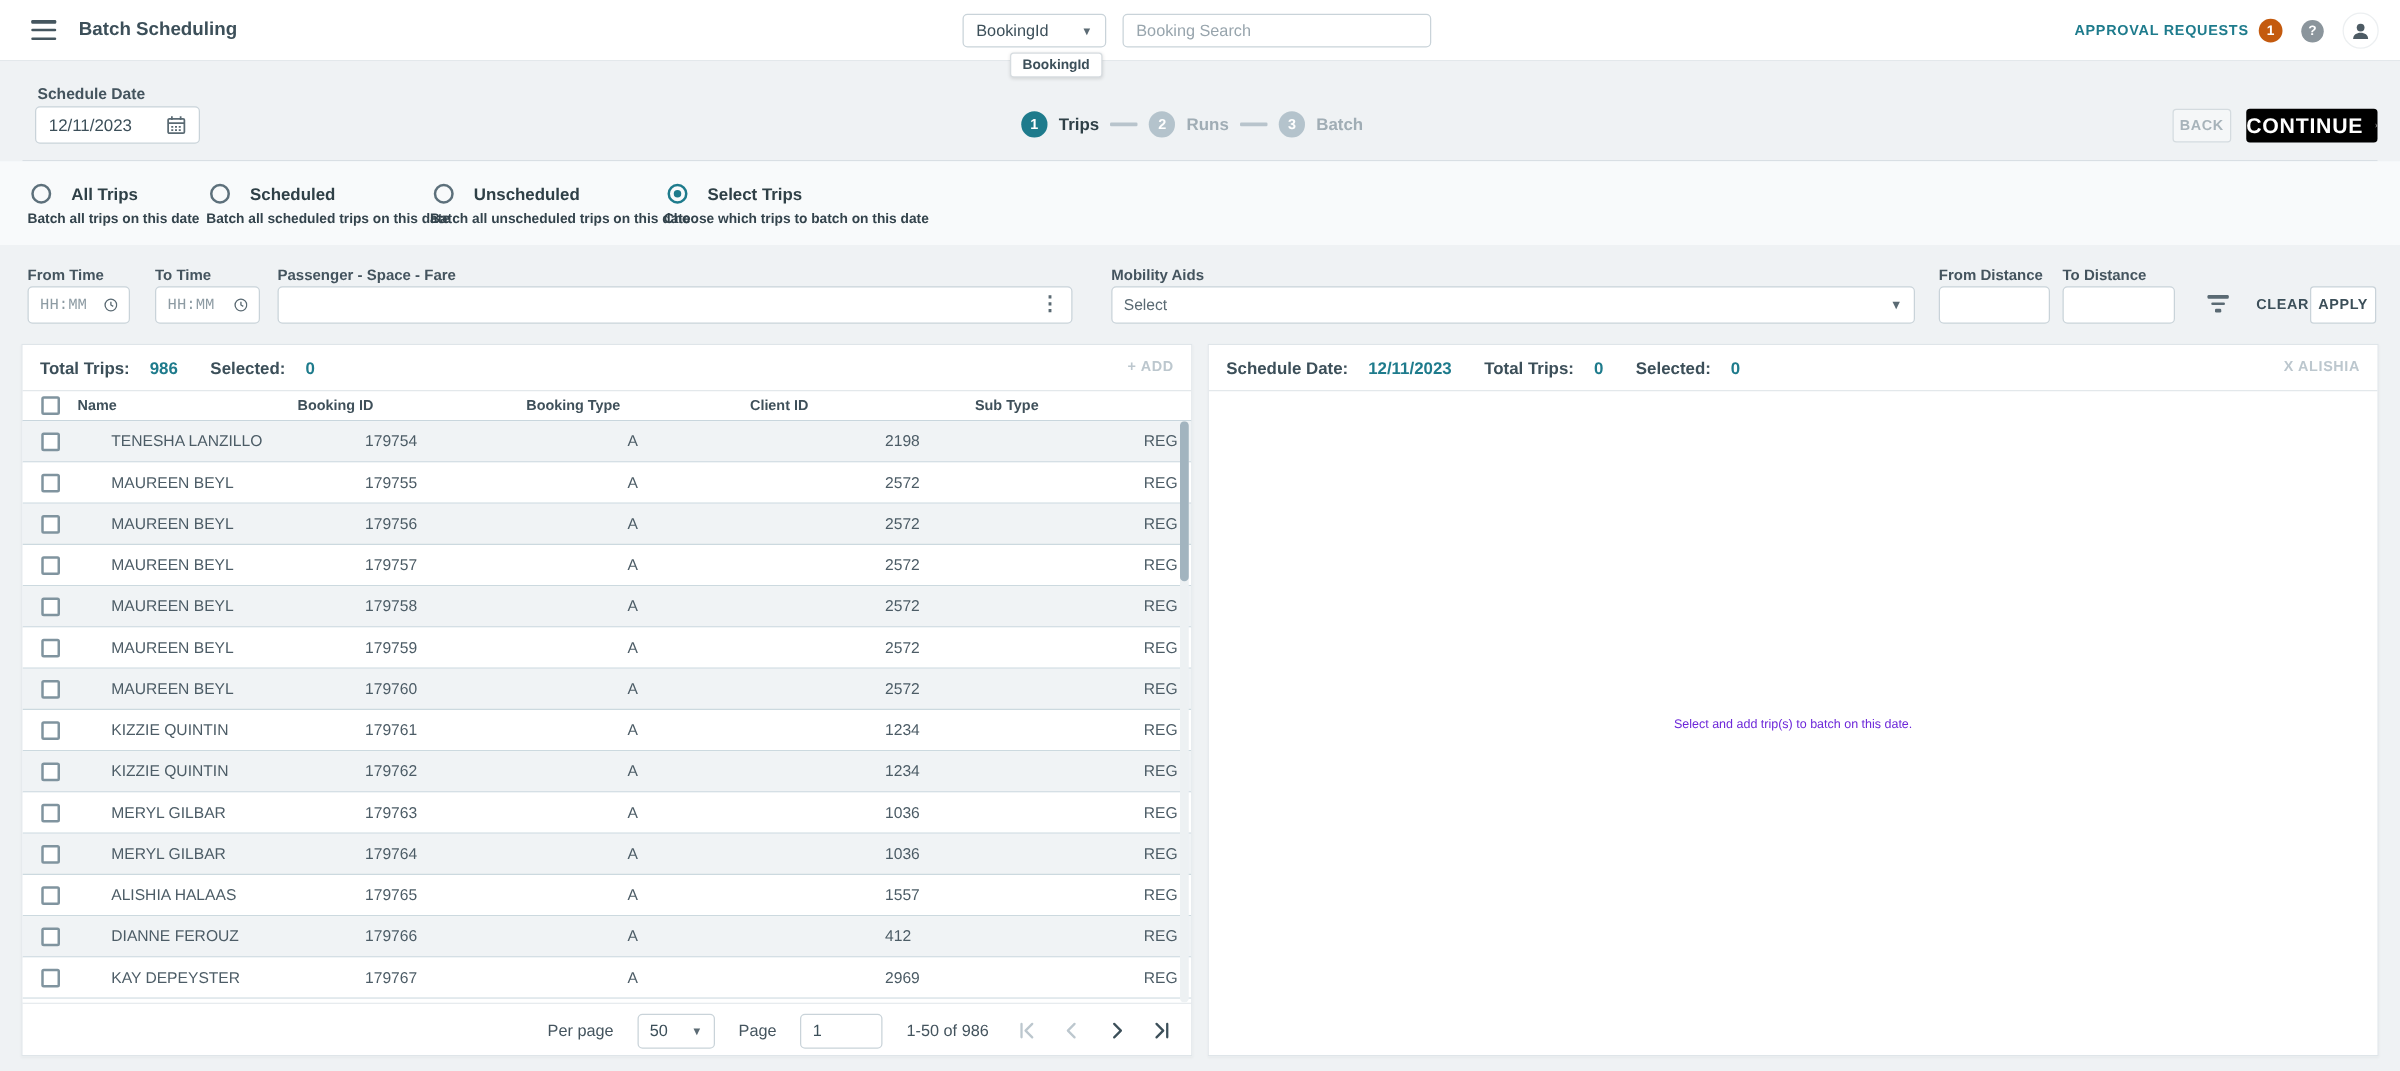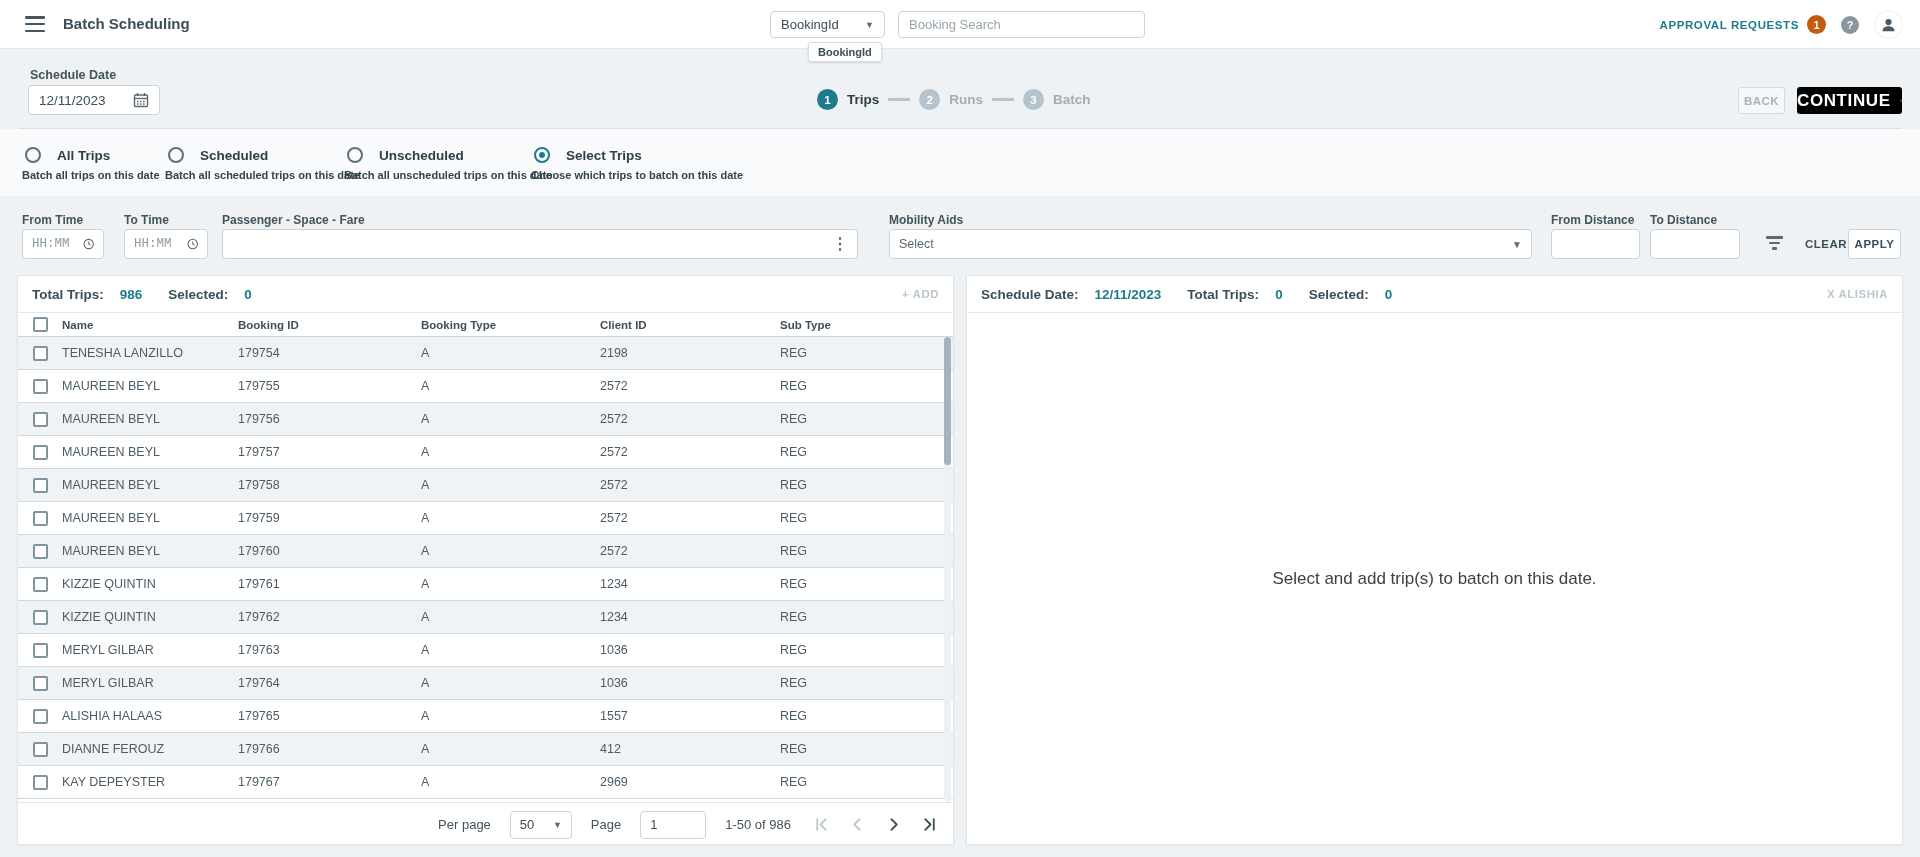--- a/index.html
+++ b/index.html
@@ -76,40 +76,40 @@
   .panel-right { left:966px; width:937px; }
   .panel-head { height:37px; display:flex; align-items:center; padding:0 14px; border-bottom:1px solid #e3e8eb; gap:26px; }
   .stat { display:flex; gap:16px; font-size:13.5px; font-weight:bold; color:#3c4f59; }
   .stat .v { color:#1e7b8c; }
   .link-disabled { margin-left:auto; font-size:11.5px; font-weight:bold; letter-spacing:.5px; color:#bcc7ce; cursor:default; background:none; border:none; font-family:"Liberation Sans",sans-serif; }
 
   
   .tgrid { display:grid; grid-template-columns:44px 176px 183px 179px 180px 1fr; align-items:center; }
   .thead { height:24px; font-size:11.5px; font-weight:bold; color:#3f505a; border-bottom:1px solid #c9d6dd; }
   .tbody { position:relative; height:465px; overflow:hidden; }
-  .trow { height:33px; font-size:12.5px; color:#4c5c66; border-bottom:1px solid #ccd9df; cursor:pointer; }
+  .trow { height:33px; font-size:12.5px; color:#4c5c66; border-bottom:1px solid #ccd9df; cursor:pointer;gap:27px; }
   .trow:nth-child(odd) { background:#f0f3f5; }
   .trow:nth-child(even) { background:#ffffff; }
   .trow.partial { background:#ffffff; }
   .cell-check { display:flex; justify-content:center; }
   .checkbox { width:15px; height:15px; border:2px solid #80949f; border-radius:2px; background:#fff; cursor:pointer; }
   .vscroll-track { position:absolute; right:2px; top:0; width:7px; height:100%; background:#edf1f3; border-radius:4px; }
   .vscroll-thumb { position:absolute; right:2px; top:0; width:7px; height:128px; background:#a2b4bf; border-radius:4px; cursor:grab; }
 
   
   .pagination { height:44px; border-top:1px solid #dfe5e9; display:flex; align-items:center; justify-content:flex-end; padding-right:16px; gap:19px; font-size:13px; color:#44545e; }
   .pp-select { width:62px; height:28px; border:1px solid #c9d3d9; border-radius:4px; display:flex; align-items:center; padding:0 9px; font-size:13px; color:#3c4f59; cursor:pointer; background:#fff; }
   .pp-select .caret { margin-left:auto; font-size:9px; color:#5c6b74; }
   .page-input { width:66px; height:28px; border:1px solid #c9d3d9; border-radius:4px; padding:0 9px; font-size:13px; color:#3c4f59; font-family:"Liberation Sans",sans-serif; outline:none; }
   .nav-icons { display:flex; align-items:center; gap:21px; margin-left:4px; }
   .nav-btn { background:none; border:none; padding:0; cursor:pointer; display:flex; }
 
   
   .empty-body { height:532px; display:flex; align-items:center; justify-content:center; }
-  .empty-text { font-size:17px; color:#404040; }
+  .empty-text { font-size:10px; color:#6d28d9; }
 </style>
 </head>
 <body>
 
 <header class="topbar">
   <div class="hamburger">
       <span></span>
       <span></span>
       <span></span>
     </div>

